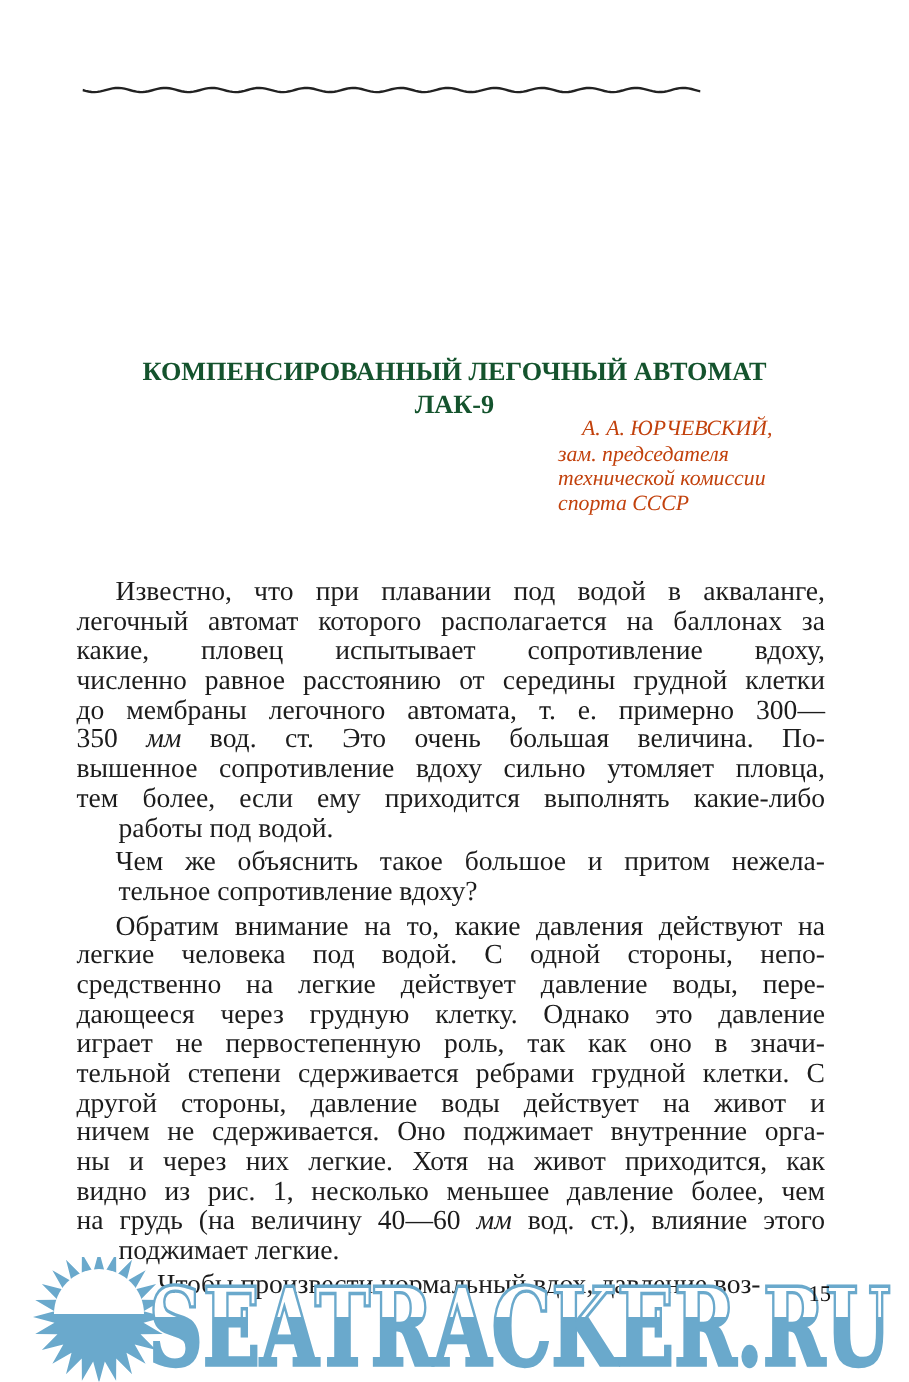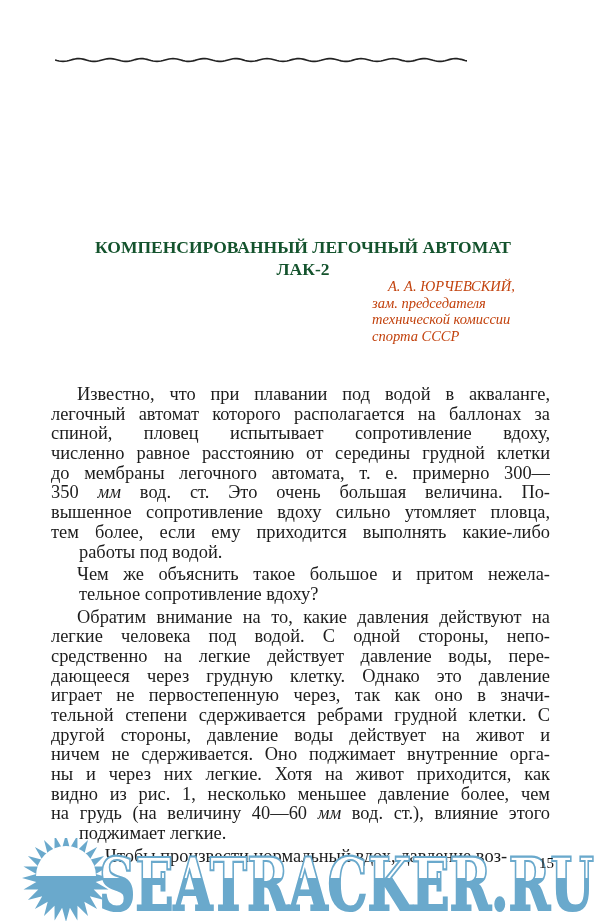--- a/index.html
+++ b/index.html
@@ -28,49 +28,49 @@
 </style>
 </head>
 <body>
 
 <svg class="top-rule" viewBox="0 0 412 10" preserveAspectRatio="none">
   <path id="wave" d="M0,5 L0,5.00 L2,5.55 L4,6.00 L6,6.30 L8,6.40 L10,6.27 L12,5.95 L14,5.47 L16,4.92 L18,4.38 L20,3.94 L22,3.67 L24,3.61 L26,3.76 L28,4.12 L30,4.61 L32,5.16 L34,5.69 L36,6.11 L38,6.36 L40,6.39 L42,6.20 L44,5.82 L46,5.31 L48,4.76 L50,4.24 L52,3.84 L54,3.63 L56,3.63 L58,3.85 L60,4.25 L62,4.77 L64,5.32 L66,5.83 L68,6.20 L70,6.39 L72,6.35 L74,6.10 L76,5.68 L78,5.15 L80,4.60 L82,4.11 L84,3.76 L86,3.60 L88,3.67 L90,3.95 L92,4.39 L94,4.93 L96,5.48 L98,5.95 L100,6.28 L102,6.40 L104,6.30 L106,6.00 L108,5.53 L110,4.99 L112,4.44 L114,3.99 L116,3.69 L118,3.60 L120,3.73 L122,4.06 L124,4.54 L126,5.09 L128,5.63 L130,6.07 L132,6.34 L134,6.39 L136,6.23 L138,5.87 L140,5.38 L142,4.82 L144,4.30 L146,3.88 L148,3.64 L150,3.62 L152,3.81 L154,4.19 L156,4.70 L158,5.26 L160,5.77 L162,6.17 L164,6.38 L166,6.37 L168,6.14 L170,5.74 L172,5.22 L174,4.66 L176,4.16 L178,3.79 L180,3.61 L182,3.65 L184,3.90 L186,4.33 L188,4.86 L190,5.41 L192,5.90 L194,6.25 L196,6.40 L198,6.32 L200,6.04 L202,5.60 L204,5.06 L206,4.51 L208,4.04 L210,3.72 L212,3.60 L214,3.70 L216,4.01 L218,4.48 L220,5.02 L222,5.57 L224,6.02 L226,6.31 L228,6.40 L230,6.26 L232,5.93 L234,5.45 L236,4.89 L238,4.36 L240,3.92 L242,3.66 L244,3.61 L246,3.77 L248,4.14 L250,4.63 L252,5.19 L254,5.71 L256,6.13 L258,6.36 L260,6.38 L262,6.18 L264,5.80 L266,5.29 L268,4.73 L270,4.22 L272,3.83 L274,3.62 L276,3.63 L278,3.86 L280,4.27 L282,4.79 L284,5.35 L286,5.85 L288,6.22 L290,6.39 L292,6.35 L294,6.09 L296,5.66 L298,5.13 L300,4.57 L302,4.09 L304,3.75 L306,3.60 L308,3.68 L310,3.97 L312,4.41 L314,4.96 L316,5.50 L318,5.97 L320,6.29 L322,6.40 L324,6.29 L326,5.98 L328,5.51 L330,4.96 L332,4.42 L334,3.97 L336,3.68 L338,3.60 L340,3.74 L342,4.08 L344,4.57 L346,5.12 L348,5.65 L350,6.08 L352,6.34 L354,6.39 L356,6.22 L358,5.85 L360,5.36 L362,4.80 L364,4.28 L366,3.87 L368,3.64 L370,3.62 L372,3.82 L374,4.21 L376,4.72 L378,5.28 L380,5.79 L382,6.18 L384,6.38 L386,6.36 L388,6.13 L390,5.72 L392,5.20 L394,4.64 L396,4.14 L398,3.78 L400,3.61 L402,3.66 L404,3.92 L406,4.35 L408,4.89 L410,5.44 L412,5.92" fill="none" stroke="#222" stroke-width="1.6"></path>
 </svg>
 
 <div class="title">
   <div>КОМПЕНСИРОВАННЫЙ ЛЕГОЧНЫЙ АВТОМАТ</div>
-  <div>ЛАК-2</div>
+  <div>ЛАК-9</div>
 </div>
 
 <div class="author">
   <div class="name">А. А. ЮРЧЕВСКИЙ,</div>
   <div>зам.  председателя</div>
   <div>технической комиссии</div>
   <div>спорта СССР</div>
 </div>
 
 <div class="body-text" id="body-text">
     <div class="line indent">Известно, что при плавании под водой в акваланге,</div>
     <div class="line">легочный автомат которого располагается на баллонах за</div>
-    <div class="line">спиной, пловец испытывает сопротивление вдоху,</div>
+    <div class="line">какие, пловец испытывает сопротивление вдоху,</div>
     <div class="line">численно равное расстоянию от середины грудной клетки</div>
     <div class="line">до мембраны легочного автомата, т. е. примерно 300—</div>
     <div class="line">350 <i>мм</i> вод. ст. Это очень большая величина. По-</div>
     <div class="line">вышенное сопротивление вдоху сильно утомляет пловца,</div>
     <div class="line">тем более, если ему приходится выполнять какие-либо</div>
     <div class="line last">работы под водой.</div>
     <div class="gap"></div>
     <div class="line indent">Чем же объяснить такое большое и притом нежела-</div>
     <div class="line last">тельное  сопротивление вдоху?</div>
     <div class="gap"></div>
     <div class="line indent">Обратим внимание на то, какие давления действуют на</div>
     <div class="line">легкие человека под водой. С одной стороны, непо-</div>
     <div class="line">средственно на легкие действует давление воды, пере-</div>
     <div class="line">дающееся через грудную клетку. Однако это давление</div>
-    <div class="line">играет не первостепенную через, так как оно в значи-</div>
+    <div class="line">играет не первостепенную роль, так как оно в значи-</div>
     <div class="line">тельной степени сдерживается ребрами грудной клетки. С</div>
     <div class="line">другой стороны, давление воды действует на живот и</div>
     <div class="line">ничем не сдерживается. Оно поджимает внутренние орга-</div>
     <div class="line">ны и через них легкие. Хотя на живот приходится, как</div>
     <div class="line">видно из рис. 1, несколько меньшее давление более, чем</div>
     <div class="line">на грудь (на величину 40—60 <i>мм</i> вод. ст.), влияние этого</div>
     <div class="line last">поджимает легкие.</div>
     <div class="gap"></div>
     <div class="line indent last">Чтобы  произвести нормальный  вдох, давление воз-</div>
   </div>

